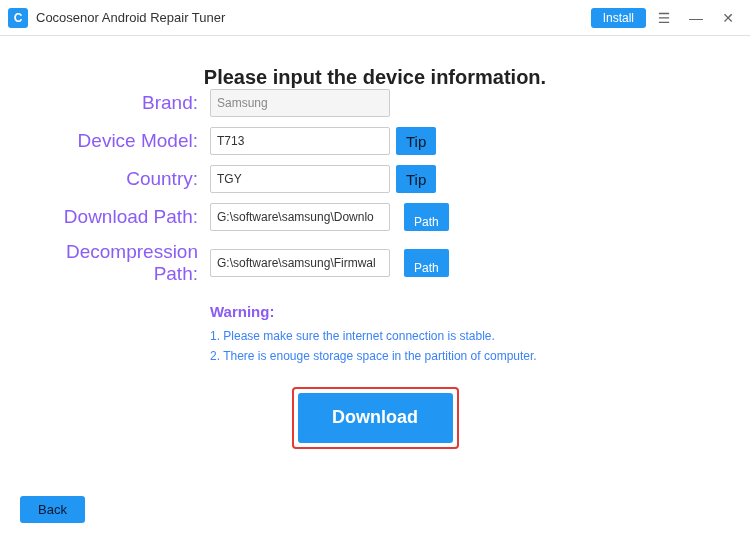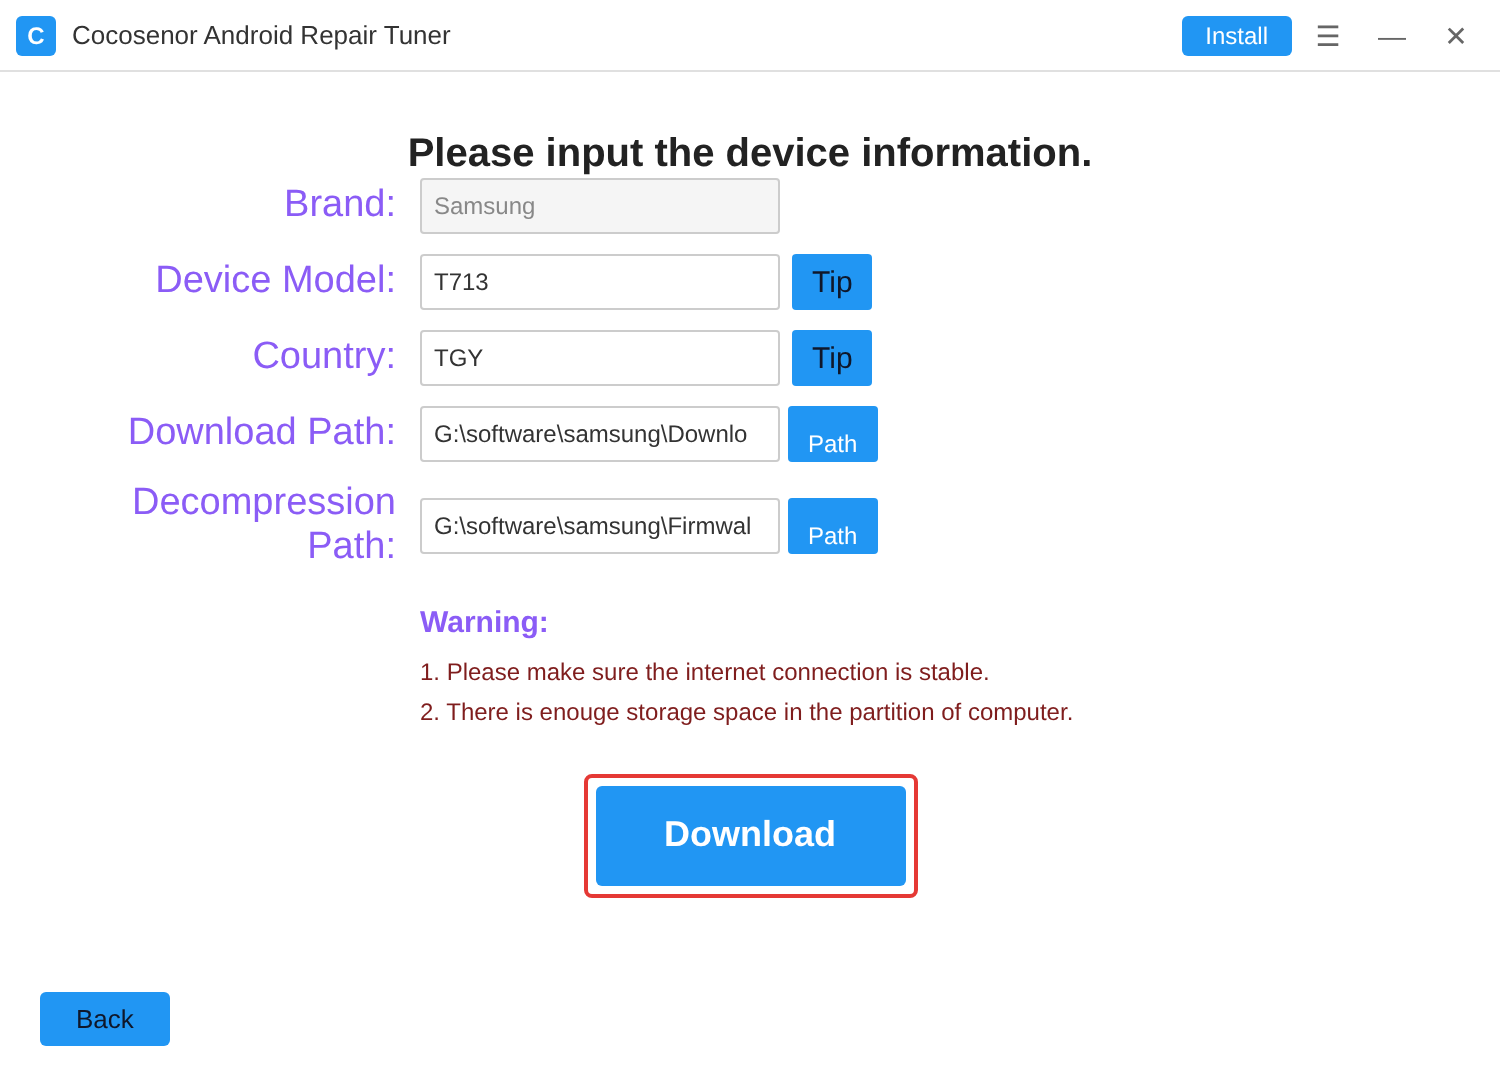--- a/index.html
+++ b/index.html
@@ -139,21 +139,21 @@
       color: #0f172a;
       border: none;
       padding: 0 10px;
       height: 28px;
       border-radius: 2px;
       font-size: 15px;
       cursor: pointer;
     }
 
     .path-btn {
-      margin-left: 4px;
+      margin-left: 14px;
       background: #2196F3;
       color: white;
       border: none;
       padding: 12px 10px;
       height: 28px;
       border-radius: 2px;
       font-size: 12px;
       cursor: pointer;
     }
 
@@ -165,21 +165,21 @@
 
     .warning-title {
       color: #8b5cf6;
       font-size: 15px;
       font-weight: bold;
       margin-bottom: 6px;
     }
 
     .warning-text {
       font-size: 12px;
-      color: #7f1d1d;
+      color: #3b82f6;
       line-height: 1.7;
     }
 
     
     .download-btn-wrapper {
       display: flex;
       justify-content: center;
       margin-bottom: 20px;
     }
 

